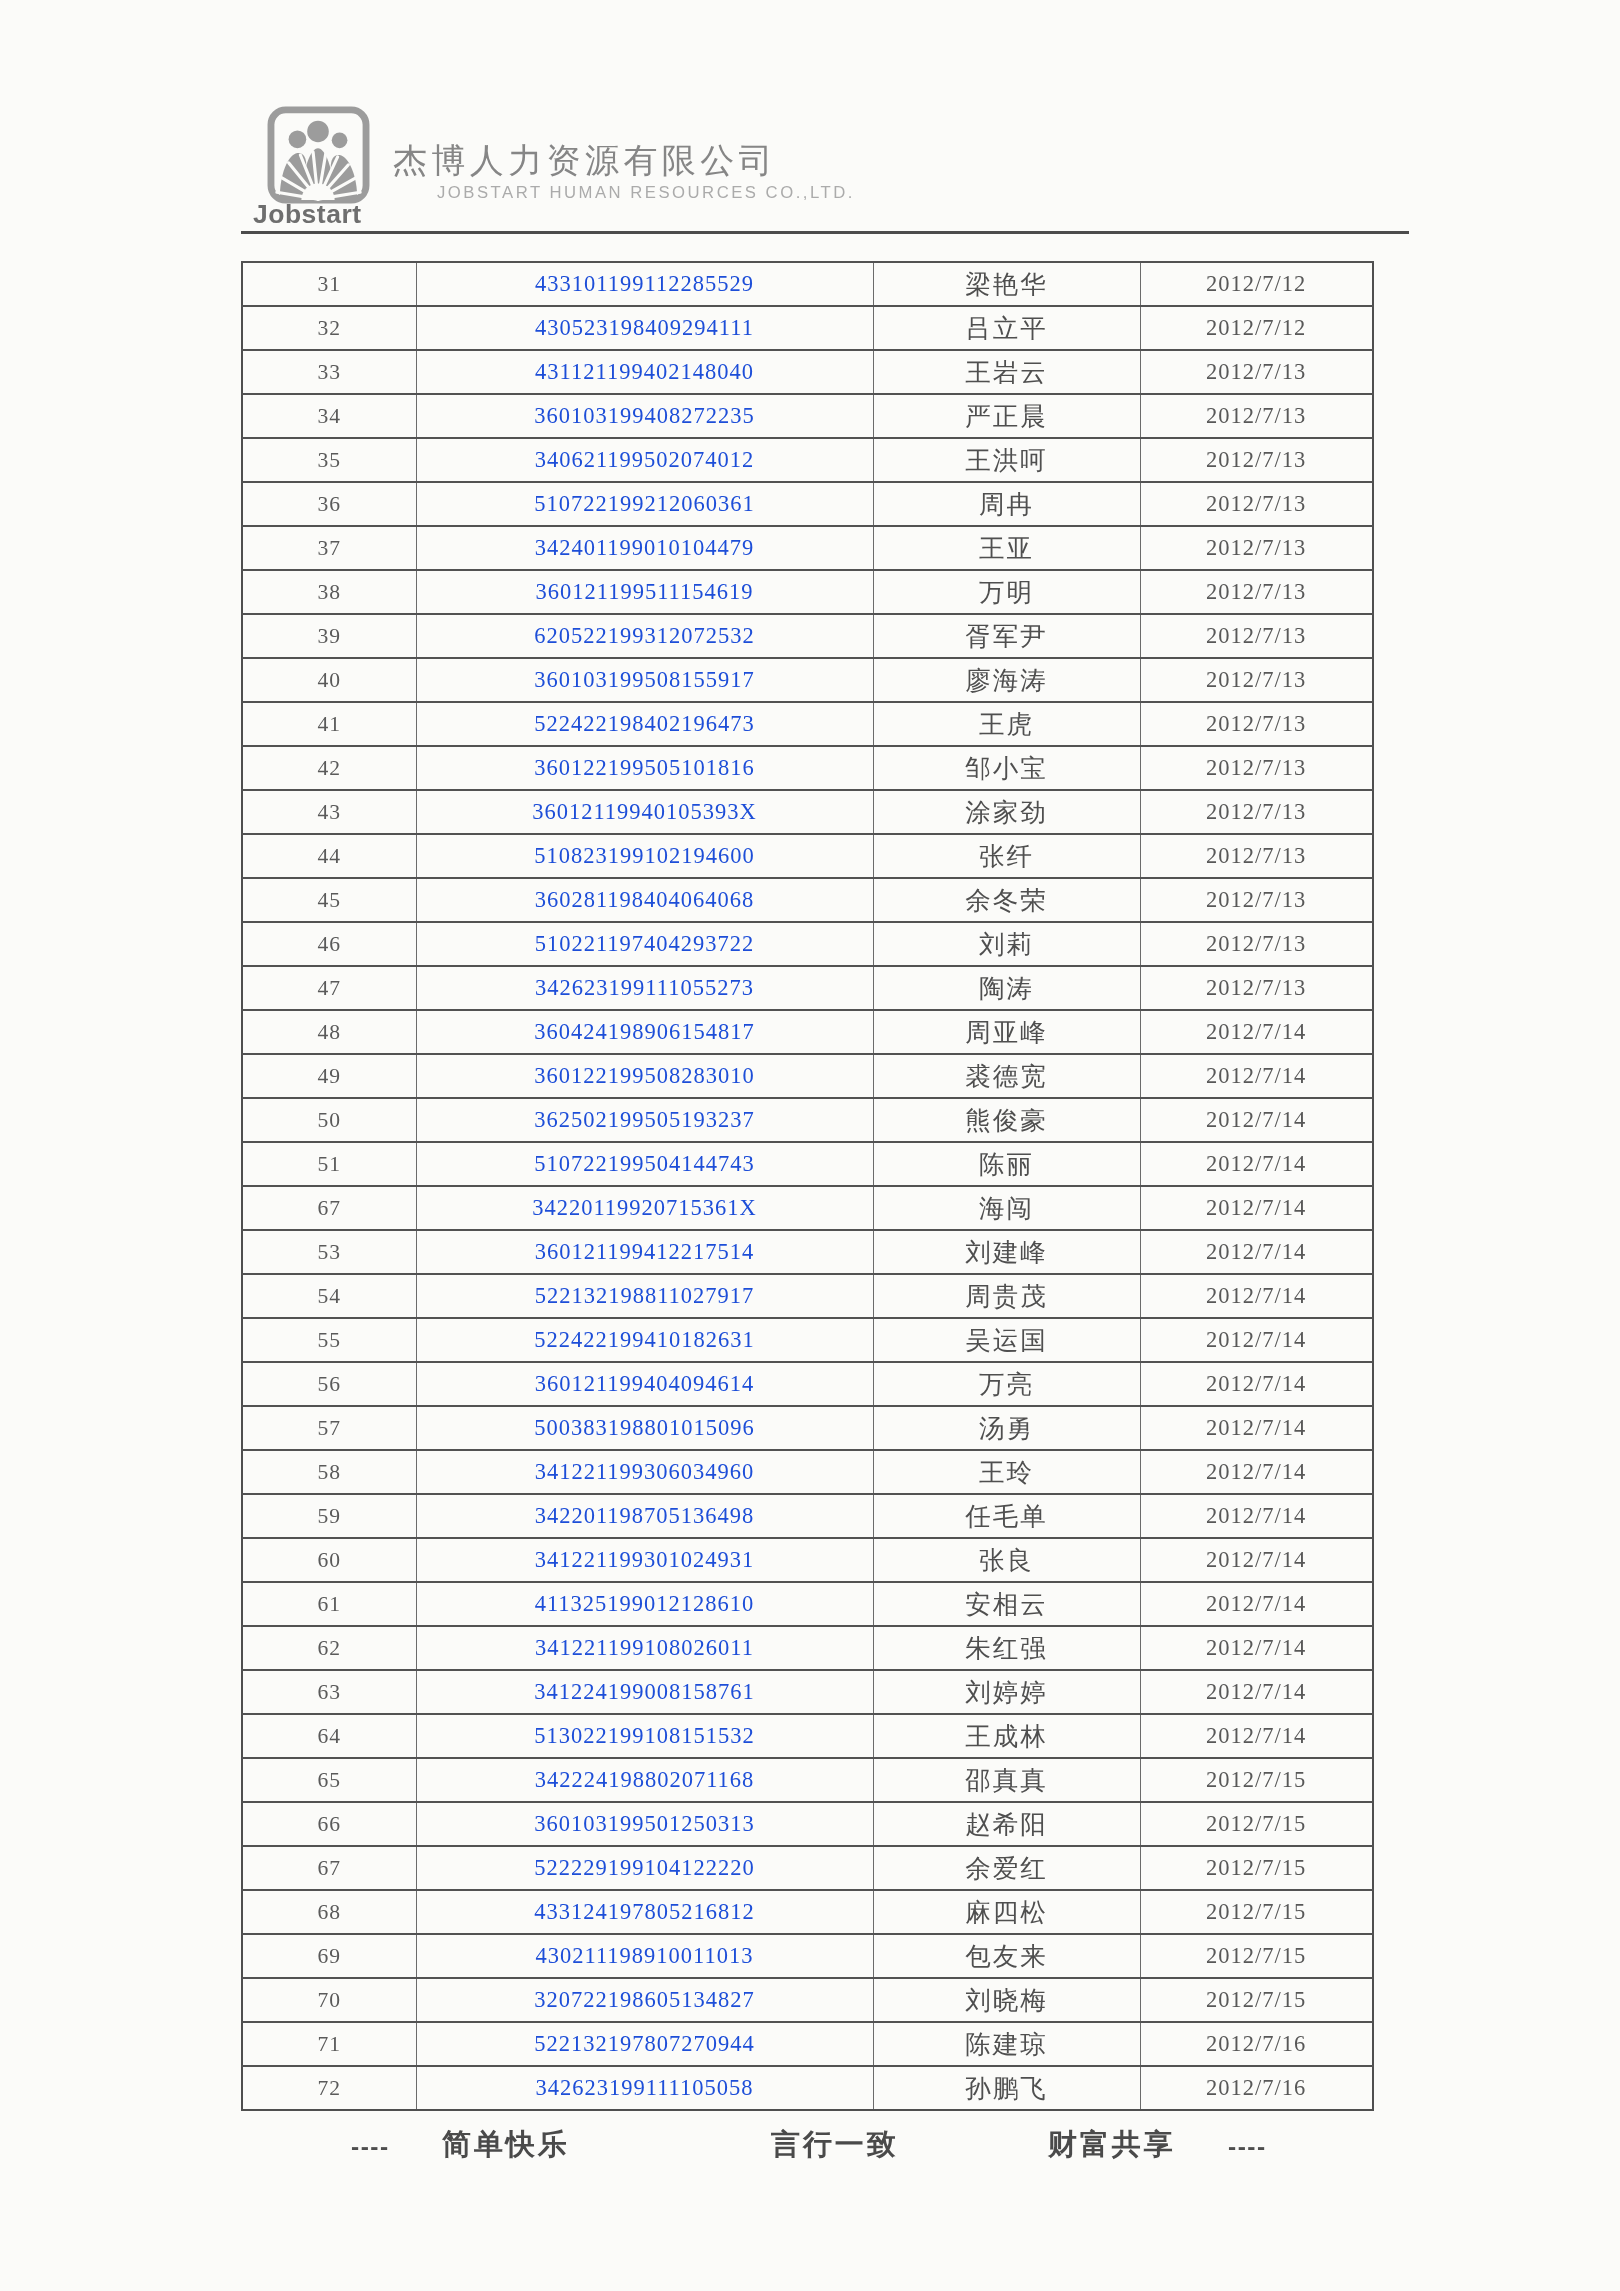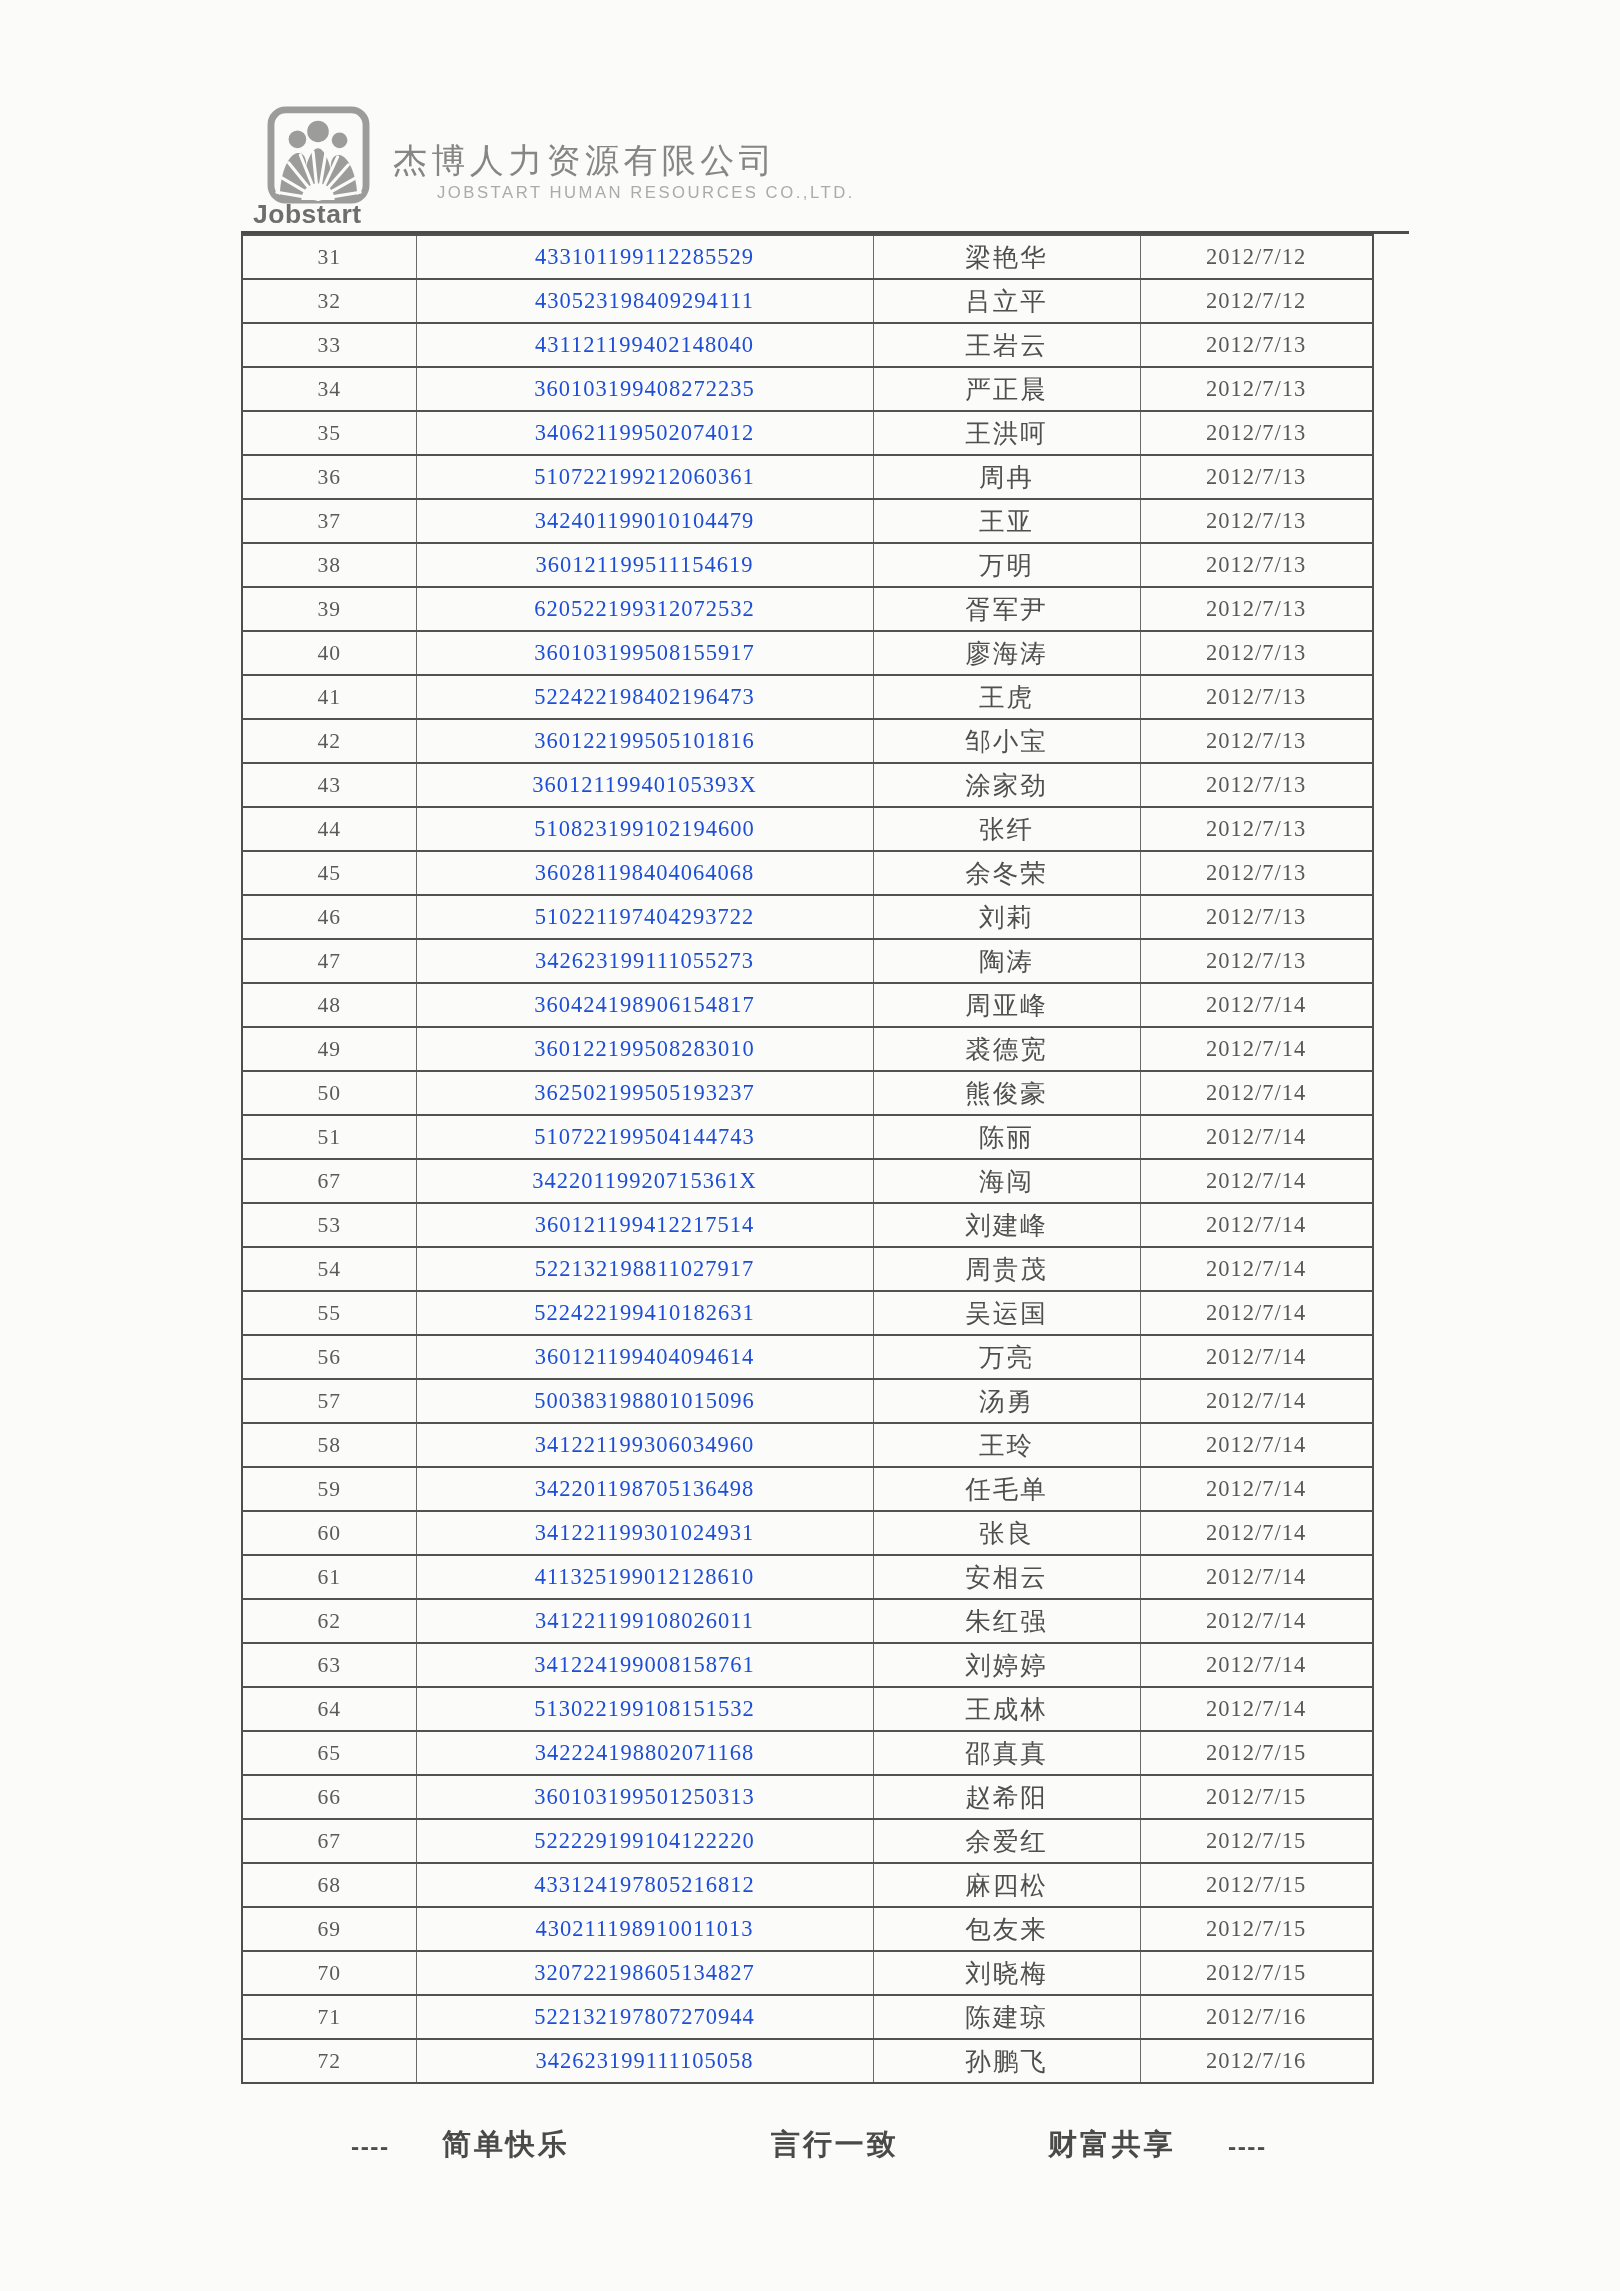--- a/index.html
+++ b/index.html
@@ -20,21 +20,21 @@
     font-size:34px;letter-spacing:4.4px;color:#868686;font-weight:normal;white-space:nowrap;
   }
   .company-en{
     position:absolute;left:397px;top:183px;
     font-family:"Liberation Sans","DejaVu Sans",sans-serif;
     font-size:16.7px;letter-spacing:2.5px;color:#ababab;white-space:nowrap;margin-left:40px;
   }
   .header-rule{position:absolute;left:241px;top:231px;width:1168px;height:2.9px;background:#4c4c4c;}
   
   table.roster{
-    position:absolute;left:241px;top:234px;width:1131px;
+    position:absolute;left:241px;top:261px;width:1131px;
     border-collapse:collapse;table-layout:fixed;
     border:2px solid #4f4f4f;
   }
   table.roster tr{height:44px;}
   table.roster td{
     border-left:1px solid #6b6b6b;border-top:2px solid #525252;
     text-align:center;vertical-align:middle;padding:0;overflow:hidden;white-space:nowrap;
   }
   td.c-no{font-size:21.6px;color:#5a5a5a;letter-spacing:1px;}
   td.c-id{font-size:22.5px;color:#1d4ed8;letter-spacing:1px;}

